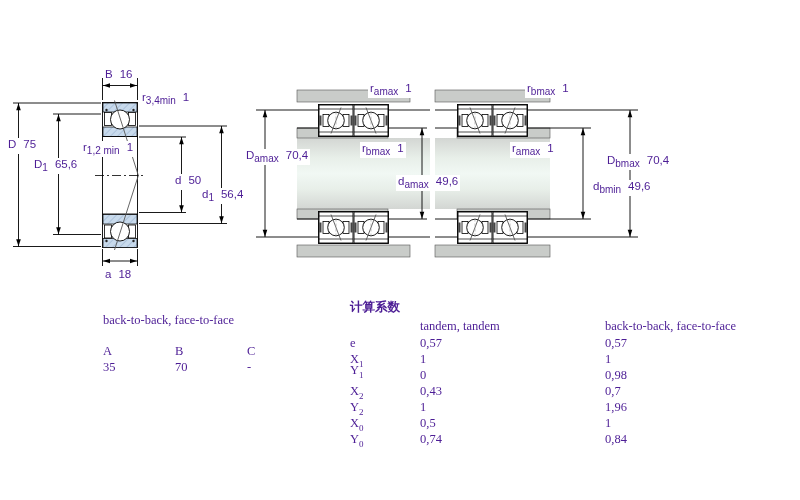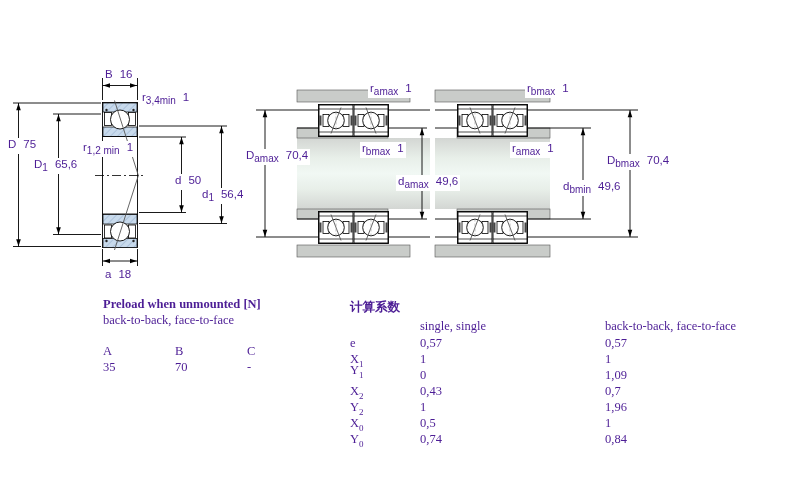--- a/index.html
+++ b/index.html
@@ -182,47 +182,46 @@
   <div class="dlabel wbg" style="left:200px;top:140px"><span>d</span><sub>1</sub><span class="dv">56,4</span></div>
   <div class="dlabel" style="left:105px;top:220px"><span>a</span><sub></sub><span class="dv">18</span></div>
 
   <div class="dlabel wbg" style="left:368px;top:34px"><span>r</span><sub>amax</sub><span class="dv">1</span></div>
   <div class="dlabel wbg" style="left:360px;top:94px"><span>r</span><sub>bmax</sub><span class="dv">1</span></div>
   <div class="dlabel wbg" style="left:244px;top:101px"><span>D</span><sub>amax</sub><span class="dv">70,4</span></div>
   <div class="dlabel wbg" style="left:396px;top:127px"><span>d</span><sub>amax</sub><span class="dv">49,6</span></div>
 
   <div class="dlabel wbg" style="left:525px;top:34px"><span>r</span><sub>bmax</sub><span class="dv">1</span></div>
   <div class="dlabel wbg" style="left:510px;top:94px"><span>r</span><sub>amax</sub><span class="dv">1</span></div>
-  <div class="dlabel wbg" style="left:561px;top:132px"><span>d</span><sub>bmin</sub><span class="dv">49,6</span></div>
+  <div class="dlabel wbg" style="left:591px;top:132px"><span>d</span><sub>bmin</sub><span class="dv">49,6</span></div>
   <div class="dlabel wbg" style="left:605px;top:106px"><span>D</span><sub>bmax</sub><span class="dv">70,4</span></div>
 
-  <div class="tserif tbold" style="left:103px;top:249px">Preload when unmounted [N]</div>
   <div class="tserif" style="left:103px;top:265px">back-to-back, face-to-face</div>
   <div class="tserif" style="left:103px;top:296px">A</div>
   <div class="tserif" style="left:175px;top:296px">B</div>
   <div class="tserif" style="left:247px;top:296px">C</div>
   <div class="tserif" style="left:103px;top:312px">35</div>
   <div class="tserif" style="left:175px;top:312px">70</div>
   <div class="tserif" style="left:247px;top:312px">-</div>
 
   <div class="tserif tbold" style="left:350px;top:252px">计算系数</div>
-  <div class="tserif" style="left:420px;top:271px">single, single</div>
+  <div class="tserif" style="left:420px;top:271px">tandem, tandem</div>
   <div class="tserif" style="left:605px;top:271px">back-to-back, face-to-face</div>
 
   <div class="tserif" style="left:350px;top:288px"><span>e</span><sub></sub></div>
   <div class="tserif" style="left:420px;top:288px">0,57</div>
   <div class="tserif" style="left:605px;top:288px">0,57</div>
 
   <div class="tserif" style="left:350px;top:304px"><span>X</span><sub>1</sub></div>
   <div class="tserif" style="left:420px;top:304px">1</div>
   <div class="tserif" style="left:605px;top:304px">1</div>
 
   <div class="tserif" style="left:350px;top:315px"><span>Y</span><sub>1</sub></div>
   <div class="tserif" style="left:420px;top:320px">0</div>
-  <div class="tserif" style="left:605px;top:320px">1,09</div>
+  <div class="tserif" style="left:605px;top:320px">0,98</div>
 
   <div class="tserif" style="left:350px;top:336px"><span>X</span><sub>2</sub></div>
   <div class="tserif" style="left:420px;top:336px">0,43</div>
   <div class="tserif" style="left:605px;top:336px">0,7</div>
 
   <div class="tserif" style="left:350px;top:352px"><span>Y</span><sub>2</sub></div>
   <div class="tserif" style="left:420px;top:352px">1</div>
   <div class="tserif" style="left:605px;top:352px">1,96</div>
 
   <div class="tserif" style="left:350px;top:368px"><span>X</span><sub>0</sub></div>

